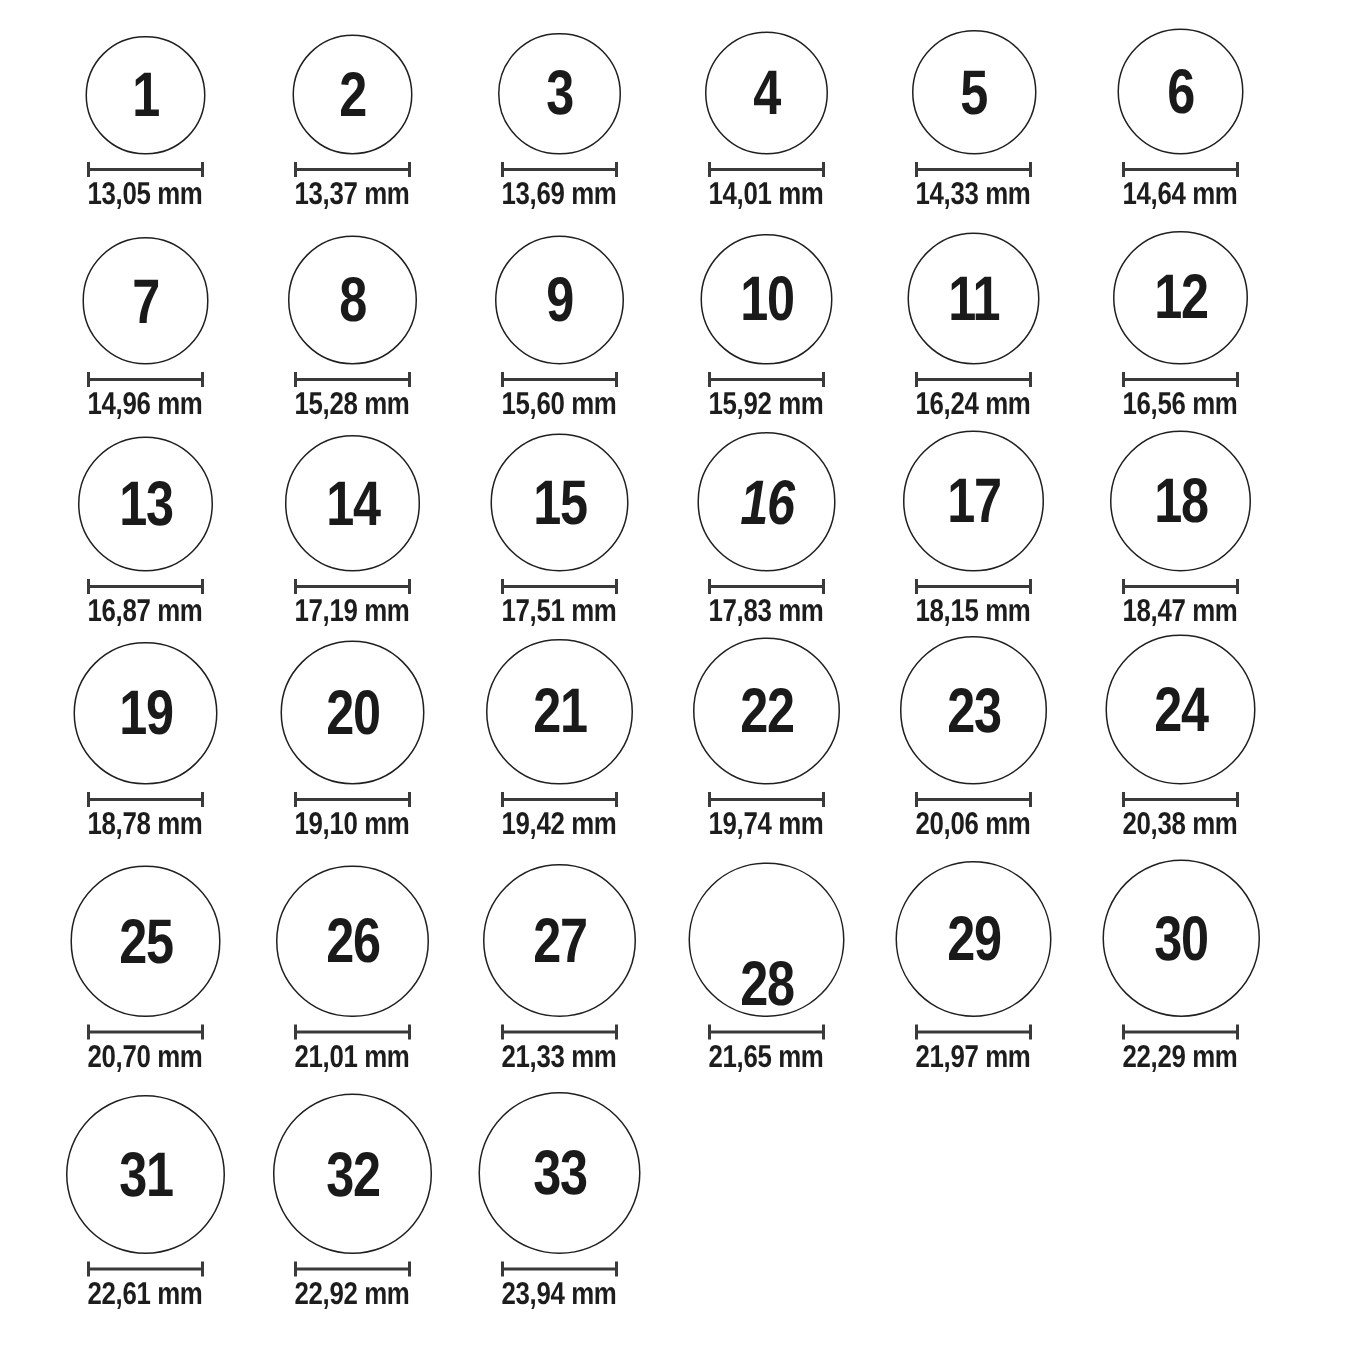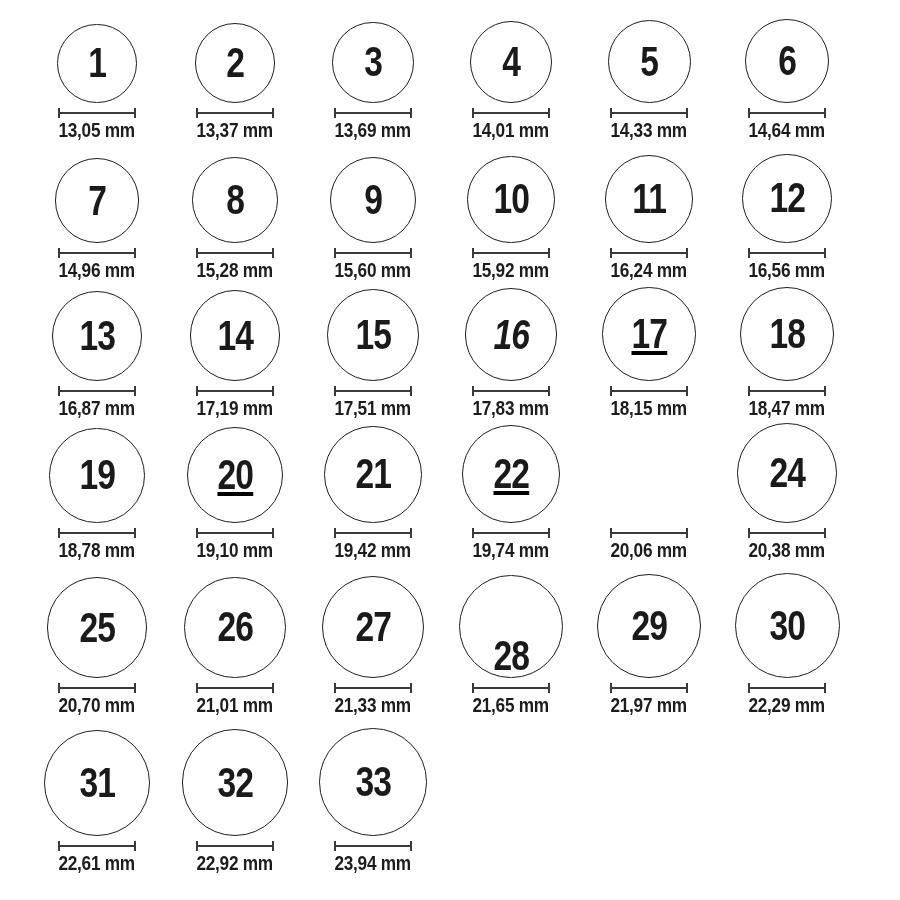--- a/index.html
+++ b/index.html
@@ -201,21 +201,21 @@
 
   <div class="cell">
     <div class="circle" style="width: 92.7px; height: 92.7px; font-style: italic;">
       <span class="num">16</span>
     </div>
     <div class="measure"></div>
     <div class="label">17,83 mm</div>
   </div>
 
   <div class="cell">
-    <div class="circle" style="width: 93.6px; height: 93.6px; text-decoration: underline;">
+    <div class="circle" style="width: 93.6px; height: 93.6px;">
       <span class="num">17</span>
     </div>
     <div class="measure"></div>
     <div class="label">18,15 mm</div>
   </div>
 
   <div class="cell">
     <div class="circle" style="width: 94.5px; height: 94.5px;">
       <span class="num">18</span>
     </div>
@@ -225,44 +225,47 @@
 
   <div class="cell">
     <div class="circle" style="width: 95.3px; height: 95.3px;">
       <span class="num">19</span>
     </div>
     <div class="measure"></div>
     <div class="label">18,78 mm</div>
   </div>
 
   <div class="cell">
-    <div class="circle" style="width: 96.2px; height: 96.2px; text-decoration: underline;">
+    <div class="circle" style="width: 96.2px; height: 96.2px;">
       <span class="num">20</span>
     </div>
     <div class="measure"></div>
     <div class="label">19,10 mm</div>
   </div>
 
   <div class="cell">
     <div class="circle" style="width: 97.1px; height: 97.1px;">
       <span class="num">21</span>
     </div>
     <div class="measure"></div>
     <div class="label">19,42 mm</div>
   </div>
 
   <div class="cell">
-    <div class="circle" style="width: 98px; height: 98px; text-decoration: underline;">
+    <div class="circle" style="width: 98px; height: 98px;">
       <span class="num">22</span>
     </div>
     <div class="measure"></div>
     <div class="label">19,74 mm</div>
   </div>
 
   <div class="cell">
+    <div class="circle" style="width: 98.9px; height: 98.9px;">
+      <span class="num">23</span>
+    </div>
     <div class="measure"></div>
     <div class="label">20,06 mm</div>
   </div>
 
   <div class="cell">
     <div class="circle" style="width: 99.7px; height: 99.7px;">
       <span class="num">24</span>
     </div>
     <div class="measure"></div>
     <div class="label">20,38 mm</div>

